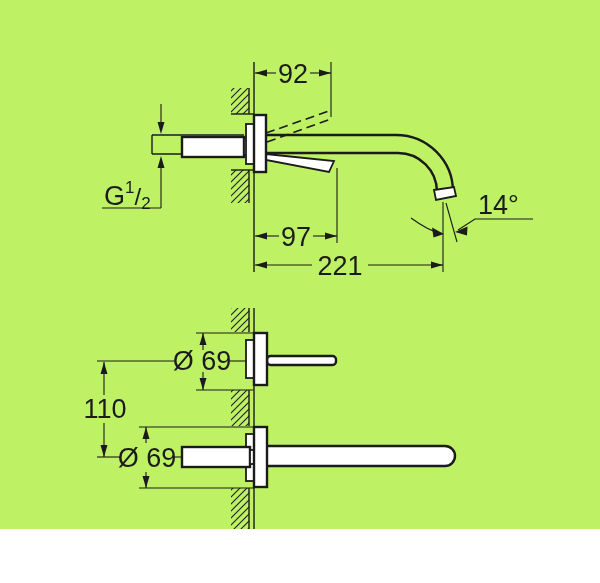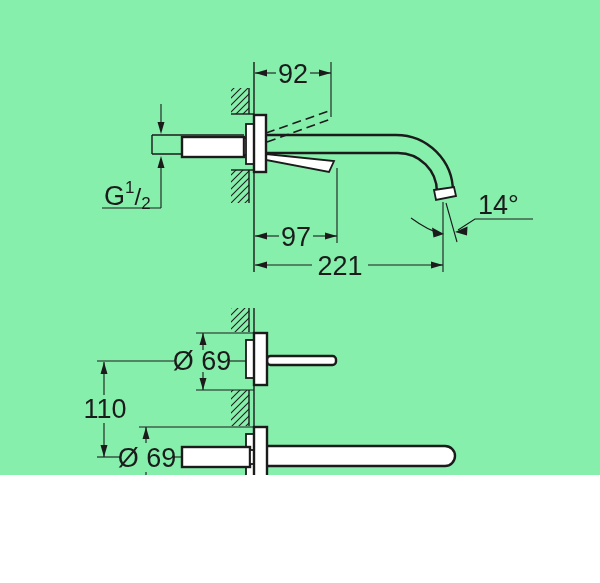--- a/index.html
+++ b/index.html
@@ -1,16 +1,16 @@
 <!DOCTYPE html>
 <html><head>
 <meta charset="utf-8">
 <style>
   html,body{margin:0;padding:0;background:#ffffff;}
-  .canvas{width:600px;height:475px;background:#86efac;position:relative;overflow:hidden;}
+  .canvas{width:600px;height:529px;background:#bef264;position:relative;overflow:hidden;}
   svg{display:block;}
   svg text{font-family:"Liberation Sans", sans-serif;fill:#1b1b1b;font-size:27px;}
   .bold{stroke:#1b1b1b;stroke-width:2.4;}
   .mid{stroke:#1b1b1b;stroke-width:1.8;}
   .thin{stroke:#1b1b1b;stroke-width:1.4;}
   .dim{stroke:#1b1b1b;stroke-width:1.1;}
   .dash{stroke:#1b1b1b;stroke-width:1.6;stroke-dasharray:9 5;}
   .ah{fill:#1b1b1b;stroke:none;}
 </style>
 </head>

